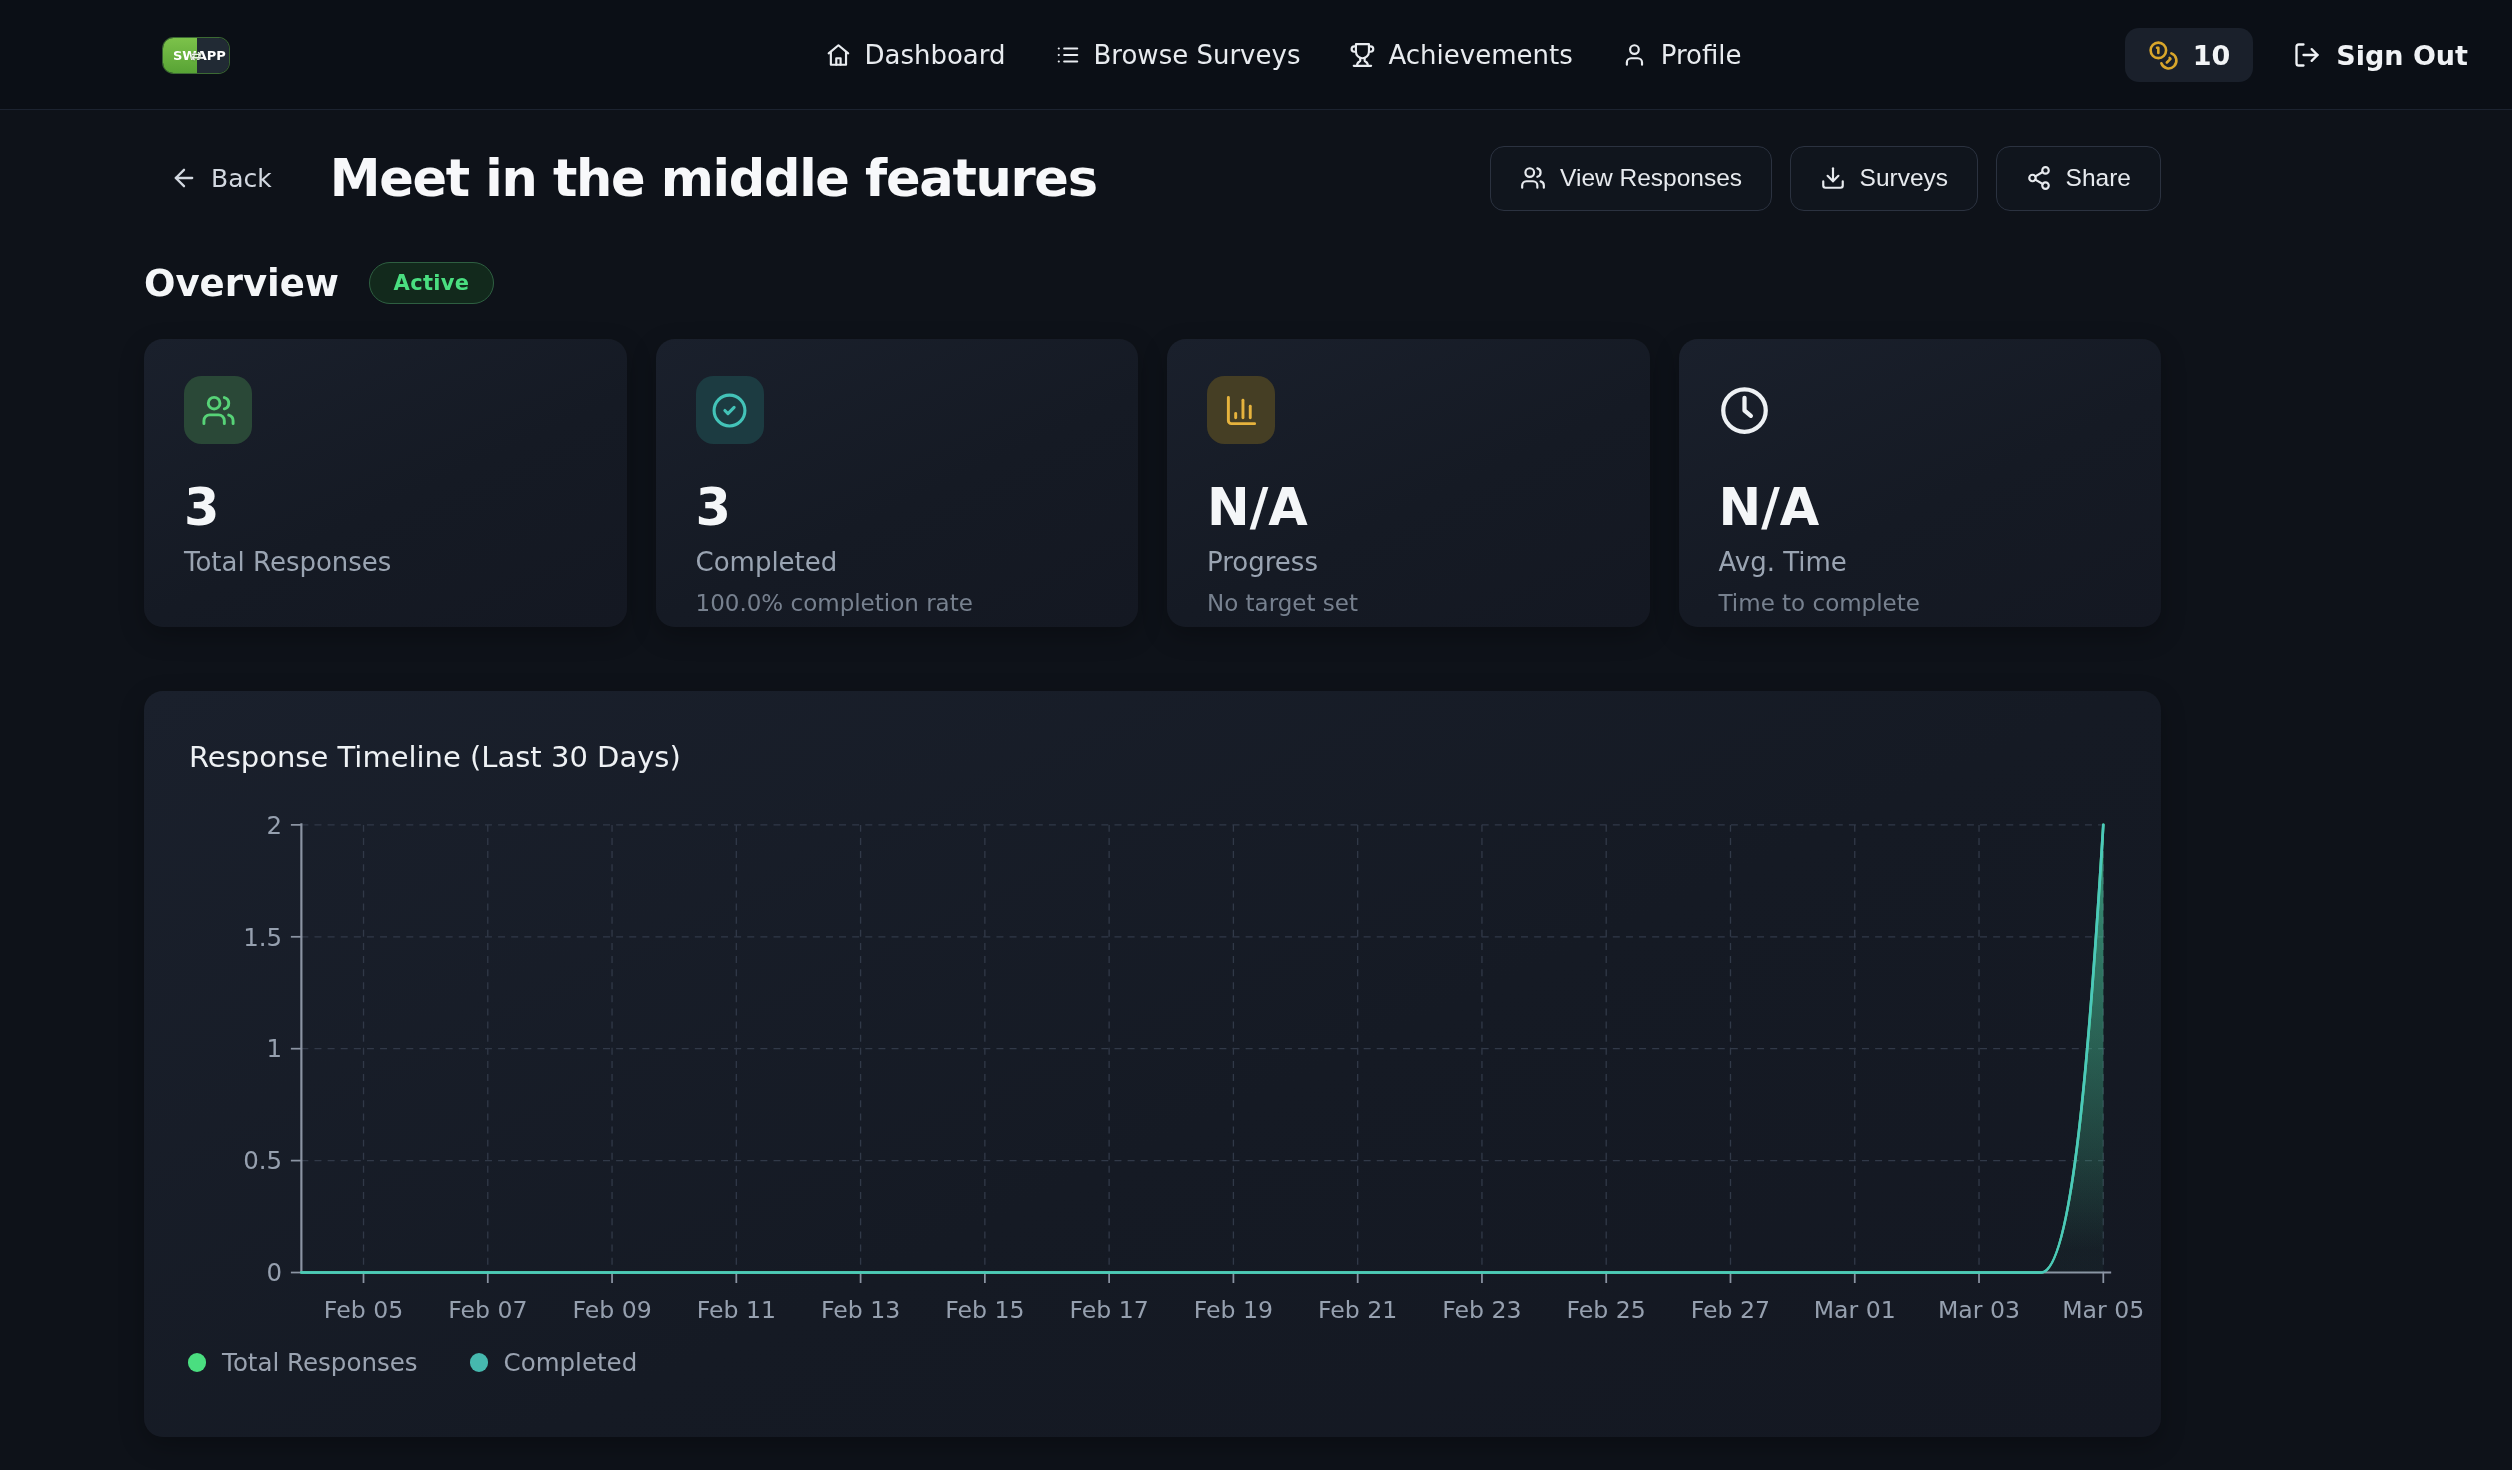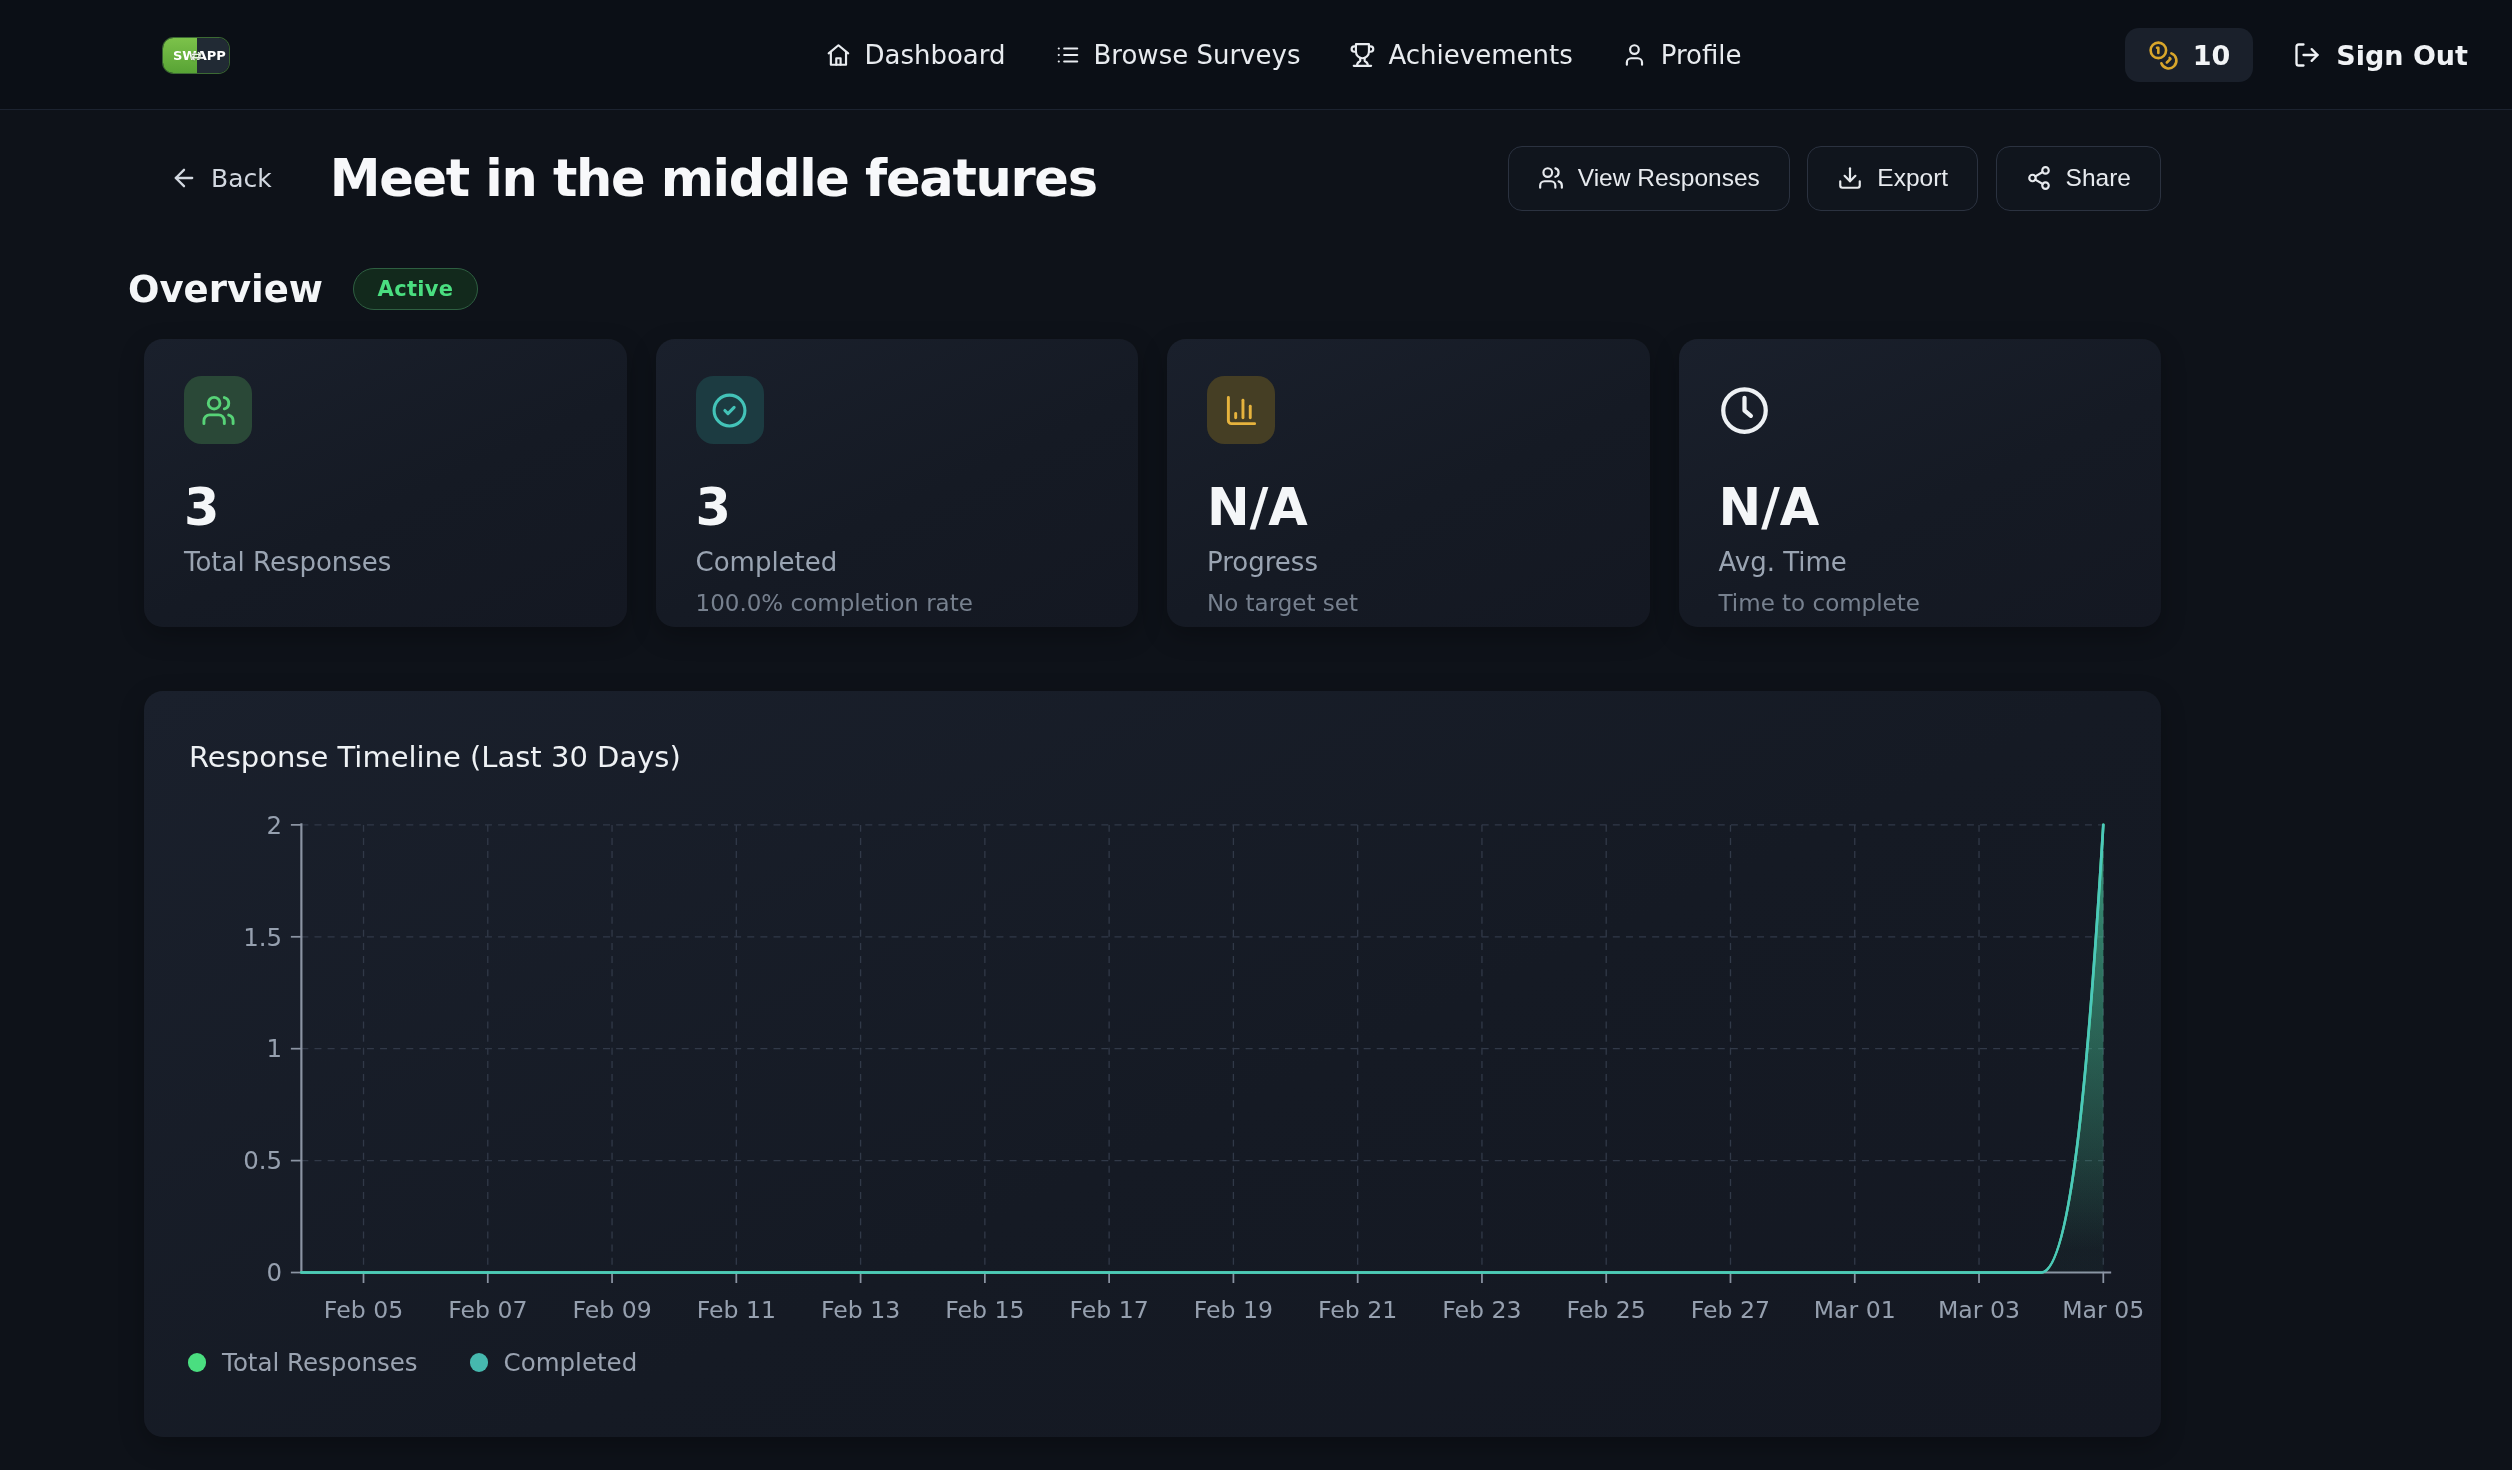--- a/index.html
+++ b/index.html
@@ -57,21 +57,21 @@
   .page-title { margin-left:58px; font-size:51px; font-weight:800; letter-spacing:-1.3px; color:#f7f8fa; white-space:nowrap; }
   .header-actions { margin-left:auto; display:flex; gap:17.5px; }
   .btn {
     display:flex; align-items:center; gap:14px; height:65px; padding:0 29px;
     background:#10151d; border:0.9px solid #2b3240; border-radius:14px;
     color:#e7eaee; font-size:24.5px; font-weight:500; cursor:pointer; white-space:nowrap;justify-content:center;
   }
   .btn svg { stroke:#e7eaee; }
 
   
-  .overview-row { position:absolute; top:262px; left:128px; display:flex; align-items:center; gap:30px; height:54px; }
+  .overview-row { position:absolute; top:262px; left:144px; display:flex; align-items:flex-start; gap:30px; height:54px; }
   .overview-title { font-size:37px; font-weight:700; color:#f4f6f8; }
   .status-badge {
     border:1.3px solid #2e5f41; background:#12291c; color:#4ade80;
     font-size:21px; font-weight:600; padding:7.9px 23.6px; border-radius:873px; letter-spacing:0.3px;
   }
 
   
   .stats { position:absolute; top:339px; left:144px; width:2017px; display:grid; grid-template-columns:repeat(4,1fr); gap:29px; }
   .card {
     height:288px; border-radius:19px; padding:37px 40px;
@@ -188,21 +188,21 @@
           <path d="M16 3.13a4 4 0 0 1 0 7.75"></path>
         </svg>
       <span>View Responses</span>
     </button>
     <button class="btn">
       <svg class="ic" width="26" height="26" viewBox="0 0 24 24" fill="none" stroke-width="2" stroke-linecap="round" stroke-linejoin="round">
           <path d="M21 15v4a2 2 0 0 1-2 2H5a2 2 0 0 1-2-2v-4"></path>
           <polyline points="7 10 12 15 17 10"></polyline>
           <line x1="12" y1="15" x2="12" y2="3"></line>
         </svg>
-      <span>Export</span>
+      <span>Surveys</span>
     </button>
     <button class="btn">
       <svg class="ic" width="26" height="26" viewBox="0 0 24 24" fill="none" stroke-width="2" stroke-linecap="round" stroke-linejoin="round">
           <circle cx="18" cy="5" r="3"></circle>
           <circle cx="6" cy="12" r="3"></circle>
           <circle cx="18" cy="19" r="3"></circle>
           <line x1="8.59" y1="13.51" x2="15.42" y2="17.49"></line>
           <line x1="15.41" y1="6.51" x2="8.59" y2="10.49"></line>
         </svg>
       <span>Share</span>

